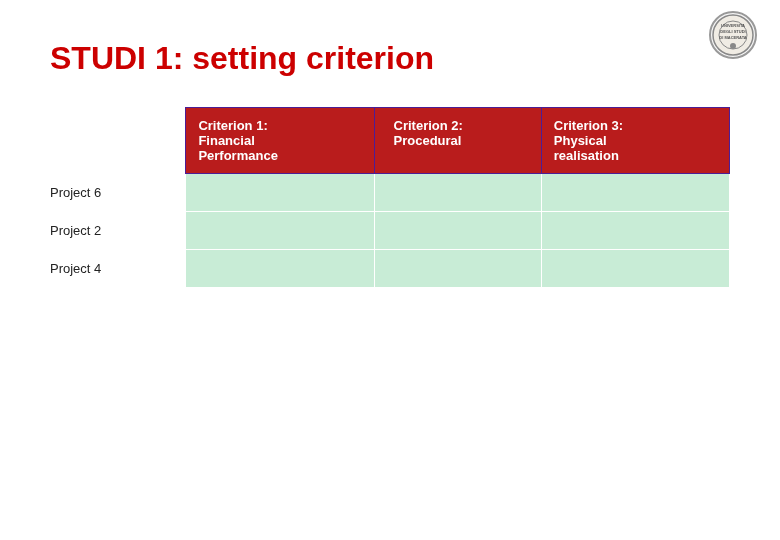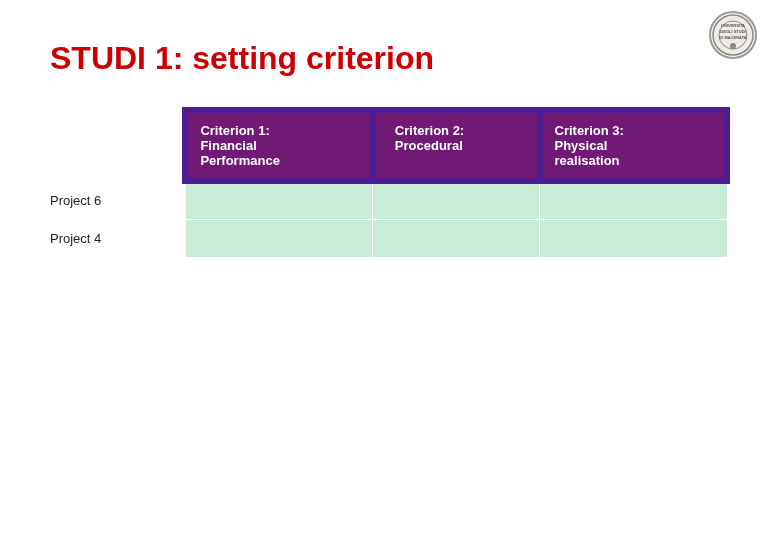--- a/index.html
+++ b/index.html
@@ -59,28 +59,28 @@
       margin-top: 10px;
       margin-bottom: 30px;
     }
 
     .criteria-table {
       width: 100%;
       border-collapse: collapse;
     }
 
     .criteria-table th {
-      background-color: #701a75;
+      background-color: #b91c1c;
       color: #ffffff;
       font-size: 13px;
       font-weight: bold;
       padding: 10px 12px;
       text-align: left;
       vertical-align: top;
-      border: 6px solid #4c1d95;
+      border: 1px solid #4c1d95;
     }
 
     .criteria-table th.empty-header {
       background-color: #ffffff;
       border: none;
     }
 
     .criteria-table td {
       background-color: #c8ecd6;
       padding: 10px 12px;
@@ -138,20 +138,26 @@
       </tr>
     </thead>
     <tbody id="table-body">
     <tr>
           <td class="row-label">Project 6</td>
           <td></td>
           <td></td>
           <td></td>
         </tr>
         <tr>
+          <td class="row-label">Project 2</td>
+          <td></td>
+          <td></td>
+          <td></td>
+        </tr>
+        <tr>
           <td class="row-label">Project 4</td>
           <td></td>
           <td></td>
           <td></td>
         </tr>
       </tbody>
   </table>
 
 </div>
 

